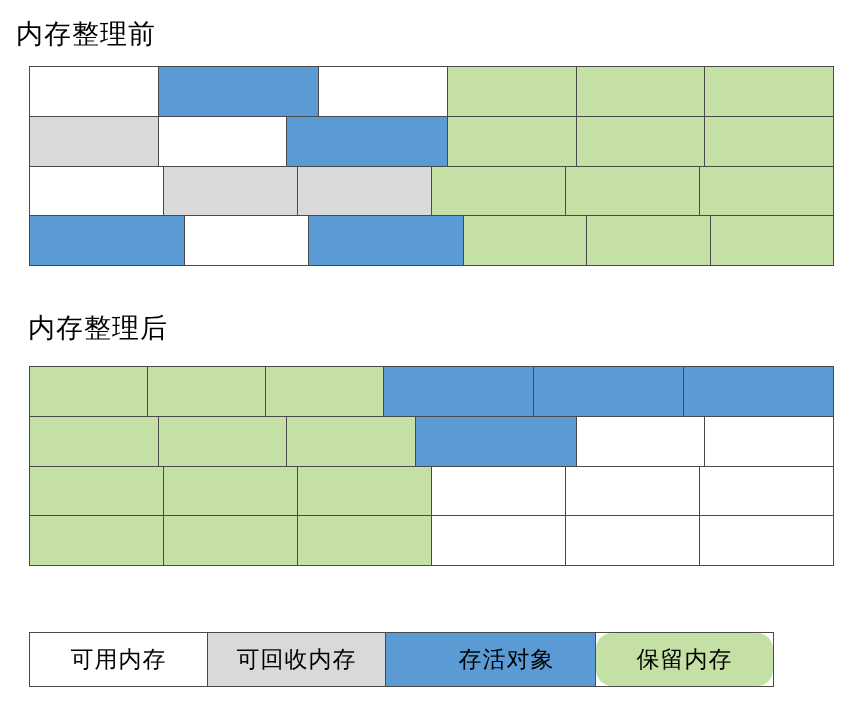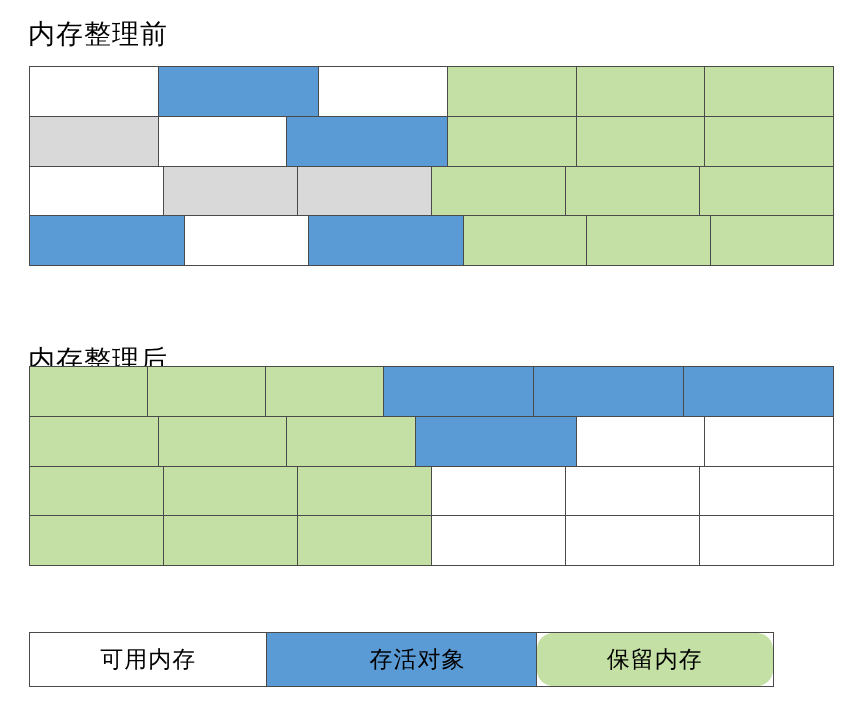--- a/index.html
+++ b/index.html
@@ -16,28 +16,27 @@
   }
   .section-title {
     font-size: 27px;
     color: #000000;
     font-family: "Liberation Serif", serif;
     font-weight: normal;
     letter-spacing: 1px;
   }
   #title-before {
     position: absolute;
-    left: 28px;
+    left: 16px;
     top: 16px;
   }
   #title-after {
     position: absolute;
     left: 28px;
     top: 310px;
-    margin-top: 32px;
   }
   .grid {
     position: absolute;
     display: flex;
     flex-direction: column;
     border-left: 1px solid #4a4a4a;
     border-top: 1px solid #4a4a4a;
     box-sizing: border-box;
   }
   #grid-before {
@@ -165,19 +164,22 @@
       <div class="cell c-free"></div>
       <div class="cell c-free"></div>
       <div class="cell c-free"></div>
     </div>
   </div>
 
 <div id="legend">
     <div class="legend-item c-free">
       <span>可用内存</span>
     </div>
+    <div class="legend-item c-reclaim">
+      <span>可回收内存</span>
+    </div>
     <div class="legend-item c-live">
       <span>存活对象</span>
     </div>
     <div class="legend-item c-reserved">
       <span>保留内存</span>
     </div>
   </div>
 
 </body></html>

